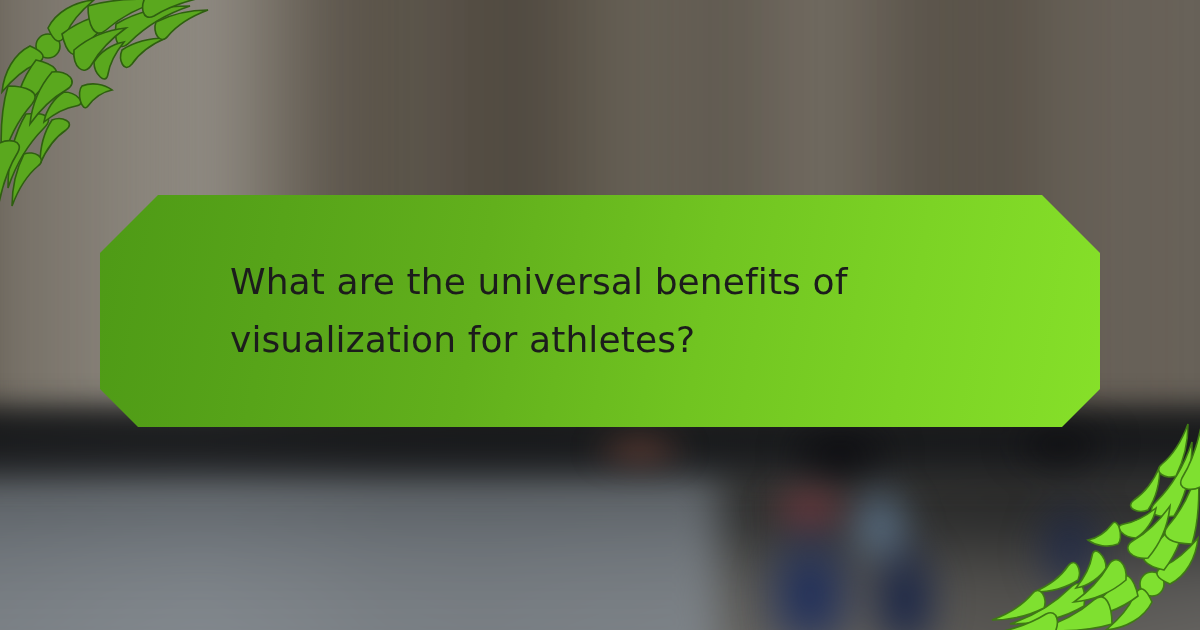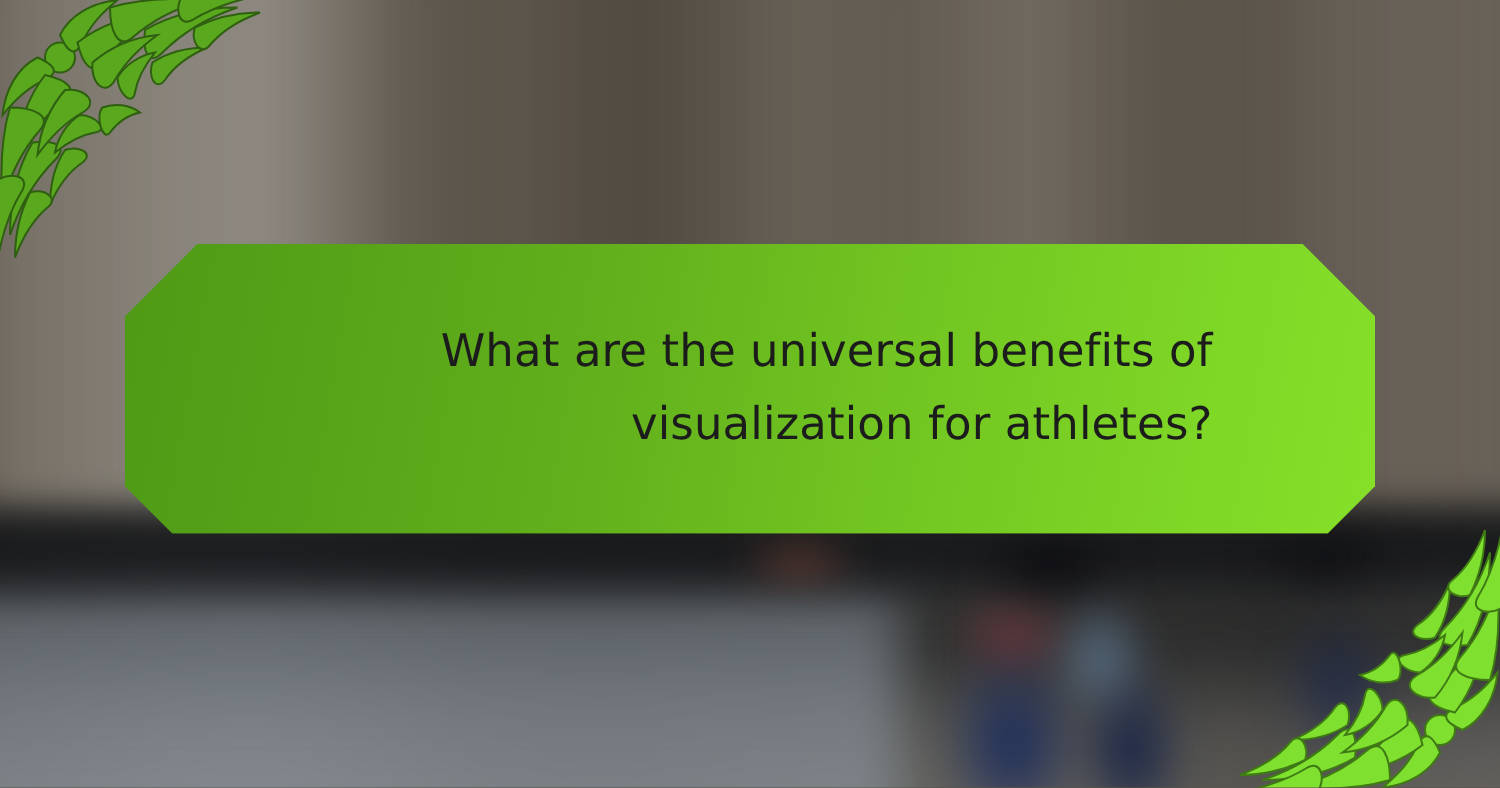--- a/index.html
+++ b/index.html
@@ -118,21 +118,21 @@
       calc(100% - 38px) 100%, 38px 100%,
       0 calc(100% - 38px), 0 58px);
     display:flex;align-items:center;justify-content:center;
   }
   .banner-text{
     font-family:"DejaVu Sans", sans-serif;
     font-size:36px;
     font-weight:400;
     line-height:1.62;
     color:#1c1c1c;
-    text-align:right;
+    text-align:left;
     letter-spacing:0.1px;
     max-width:740px;
     margin:0;
     padding:0 20px;
   }
 </style>
 </head>
 <body>
 
 <div class="stage">

